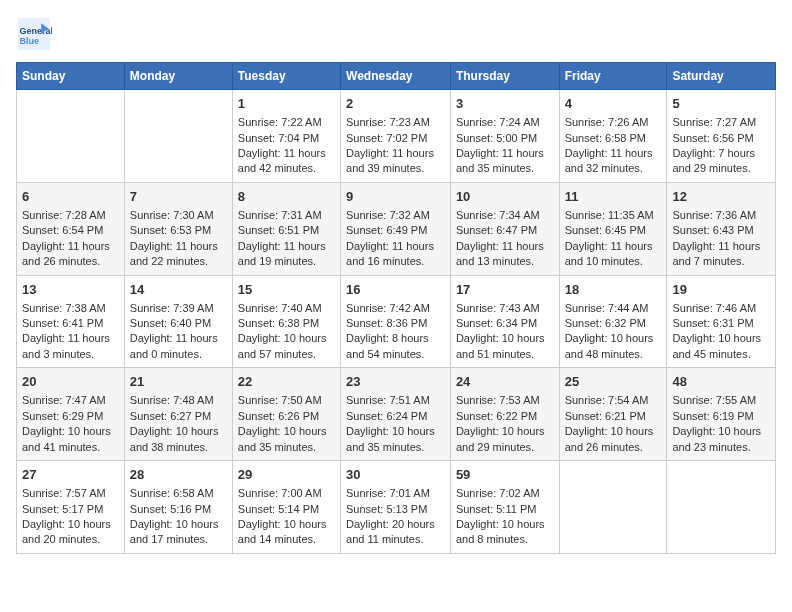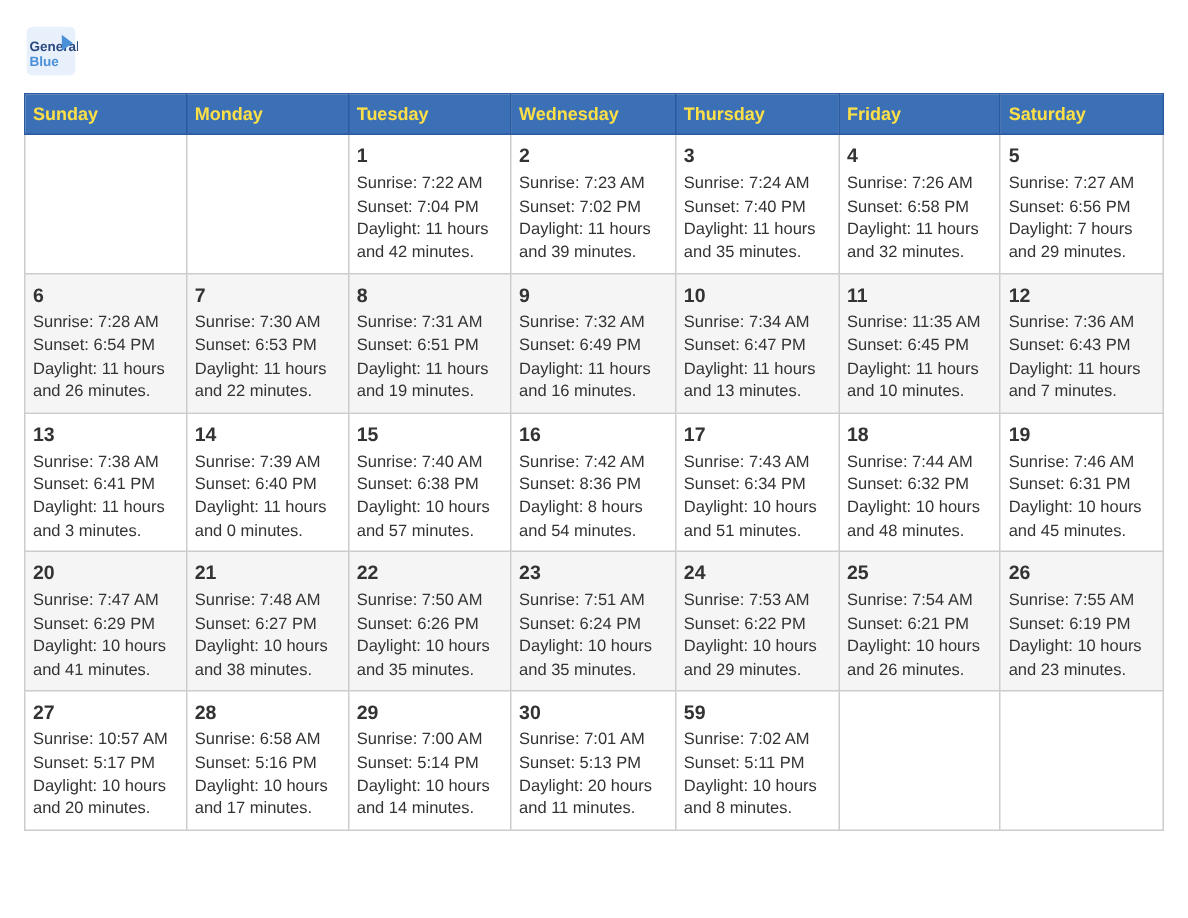--- a/index.html
+++ b/index.html
@@ -36,21 +36,21 @@
       color: #555;
       margin-top: 2px;
     }
     table {
       width: 100%;
       border-collapse: collapse;
       font-size: 11px;
     }
     thead tr th {
       background-color: #3b6fb6;
-      color: #fde047;
+      color: #ffffff;
       text-align: left;
       padding: 6px 5px;
       font-size: 12px;
       font-weight: bold;
       border: 1px solid #2a5a9f;
     }
     tbody tr td {
       border: 1px solid #ccc;
       vertical-align: top;
       padding: 5px 5px;
@@ -111,21 +111,21 @@
         </td>
         <td>
           <span class="day-num">2</span>
           <div>Sunrise: 7:23 AM</div>
           <div>Sunset: 7:02 PM</div>
           <div>Daylight: 11 hours and 39 minutes.</div>
         </td>
         <td>
           <span class="day-num">3</span>
           <div>Sunrise: 7:24 AM</div>
-          <div>Sunset: 7:40 PM</div>
+          <div>Sunset: 5:00 PM</div>
           <div>Daylight: 11 hours and 35 minutes.</div>
         </td>
         <td>
           <span class="day-num">4</span>
           <div>Sunrise: 7:26 AM</div>
           <div>Sunset: 6:58 PM</div>
           <div>Daylight: 11 hours and 32 minutes.</div>
         </td>
         <td>
           <span class="day-num">5</span>
@@ -253,30 +253,30 @@
           <div>Sunset: 6:22 PM</div>
           <div>Daylight: 10 hours and 29 minutes.</div>
         </td>
         <td>
           <span class="day-num">25</span>
           <div>Sunrise: 7:54 AM</div>
           <div>Sunset: 6:21 PM</div>
           <div>Daylight: 10 hours and 26 minutes.</div>
         </td>
         <td>
-          <span class="day-num">26</span>
+          <span class="day-num">48</span>
           <div>Sunrise: 7:55 AM</div>
           <div>Sunset: 6:19 PM</div>
           <div>Daylight: 10 hours and 23 minutes.</div>
         </td>
       </tr>
       <tr>
         <td>
           <span class="day-num">27</span>
-          <div>Sunrise: 10:57 AM</div>
+          <div>Sunrise: 7:57 AM</div>
           <div>Sunset: 5:17 PM</div>
           <div>Daylight: 10 hours and 20 minutes.</div>
         </td>
         <td>
           <span class="day-num">28</span>
           <div>Sunrise: 6:58 AM</div>
           <div>Sunset: 5:16 PM</div>
           <div>Daylight: 10 hours and 17 minutes.</div>
         </td>
         <td>

